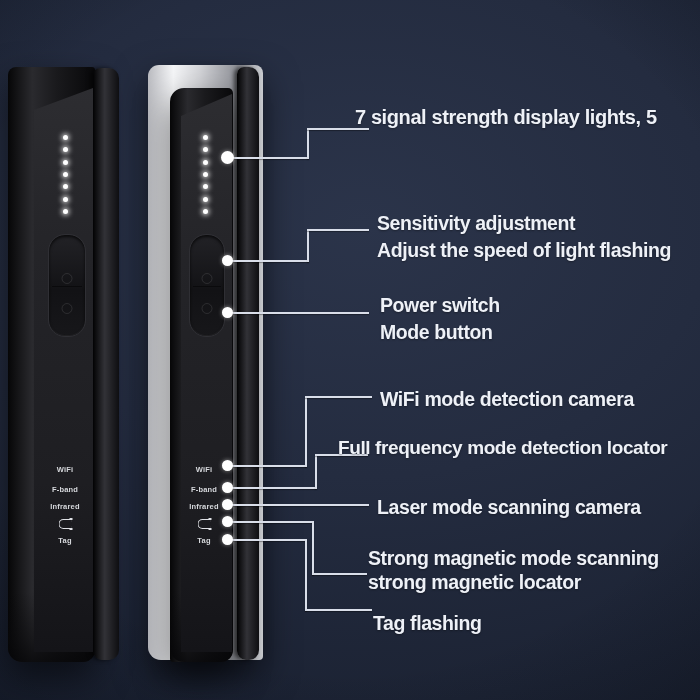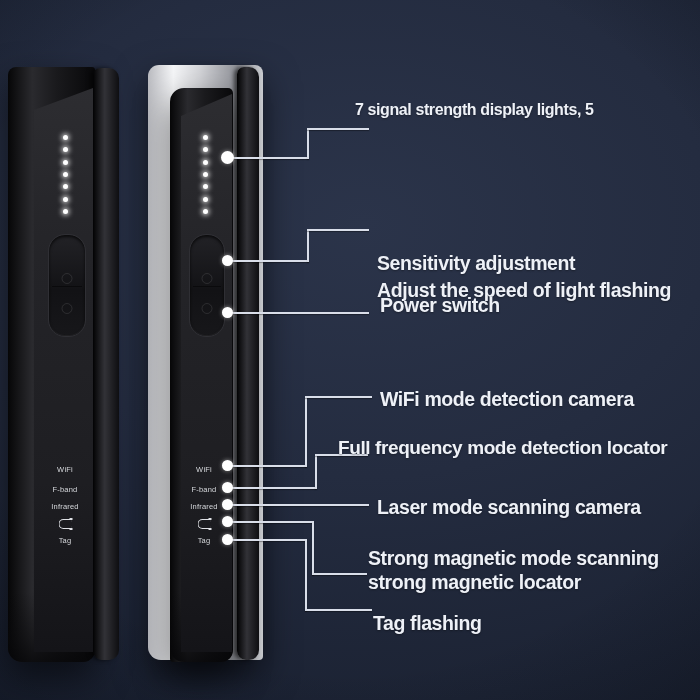--- a/index.html
+++ b/index.html
@@ -33,21 +33,21 @@
     background:linear-gradient(90deg,#babbc0,#f5f6f8 22%,#d4d5d9 45%,#8d8f96 78%,#caccd0 100%);
     box-shadow:0 14px 34px rgba(0,0,0,.55);}
   .led{position:absolute;width:5px;height:5px;border-radius:50%;background:#ffffff;z-index:4;
     box-shadow:0 0 5px 1.5px rgba(255,255,255,.75);}
   .pill{position:absolute;border-radius:17px;z-index:4;
     background:linear-gradient(180deg,#222226,#121215 55%,#17171a);
     border:1px solid #2f2f34;box-shadow:inset 0 2px 3px rgba(0,0,0,.7), inset 0 -1px 1px rgba(255,255,255,.05);}
   .pill::before{content:"";position:absolute;left:3px;right:3px;top:50%;height:1px;background:#0a0a0c;}
   .pill i{position:absolute;left:50%;transform:translateX(-50%);width:9px;height:9px;border-radius:50%;
     border:1px solid rgba(255,255,255,.10);}
-  .modelabel{position:absolute;color:#d6d8dc;font-size:7.5px;font-weight:400;letter-spacing:.2px;
+  .modelabel{position:absolute;color:#d6d8dc;font-size:7.5px;font-weight:700;letter-spacing:.2px;
     z-index:4;transform:translateX(-50%);white-space:nowrap;}
   .magnet{position:absolute;width:12px;height:8px;border:1.6px solid #dfe1e5;border-right:none;
     border-radius:5px 0 0 5px;z-index:4;transform:translateX(-50%);}
   .magnet::before,.magnet::after{content:"";position:absolute;right:-1px;width:3px;height:1.6px;background:#dfe1e5;}
   .magnet::before{top:-1.6px;}
   .magnet::after{bottom:-1.6px;}
   .bottomfade{position:absolute;left:0;right:0;bottom:0;height:70px;z-index:4;
     background:linear-gradient(180deg,rgba(10,10,12,0) 0%,rgba(8,8,10,.55) 70%,rgba(6,6,8,.8) 100%);
     border-radius:0 0 12px 14px;}
 </style>
@@ -140,31 +140,32 @@
   <div class="cdot" style="left:222px;top:516px;"></div>
   <div class="hline" style="left:232px;top:521px;width:82px;"></div>
   <div class="vline" style="left:312px;top:521px;height:54px;"></div>
   <div class="hline" style="left:312px;top:573px;width:55px;"></div>
 
   <div class="cdot" style="left:222px;top:534px;"></div>
   <div class="hline" style="left:232px;top:539px;width:75px;"></div>
   <div class="vline" style="left:305px;top:539px;height:72px;"></div>
   <div class="hline" style="left:305px;top:609px;width:67px;"></div>
 
-  <div class="ann" style="left:355px;top:96px;font-size:16px;">
+  <div class="ann" style="left:355px;top:104px;font-size:20px;">
     <div>7 signal strength display lights, 5</div>
   </div>
 
-  <div class="ann" style="left:377px;top:210px;margin-top:40px;">
+  <div class="ann" style="left:377px;top:210px;">
     <div>Sensitivity adjustment</div>
     <div>Adjust the speed of light flashing</div>
   </div>
 
   <div class="ann" style="left:380px;top:292px;">
     <div>Power switch</div>
+    <div>Mode button</div>
   </div>
 
   <div class="ann" style="left:380px;top:386px;">WiFi mode detection camera</div>
 
   <div class="ann" style="left:338px;top:434px;font-size:19px;text-align:center;">Full frequency mode detection locator</div>
 
   <div class="ann" style="left:377px;top:494px;">Laser mode scanning camera</div>
 
   <div class="ann" style="left:368px;top:546px;line-height:24px;">
     <div>Strong magnetic mode scanning</div>

